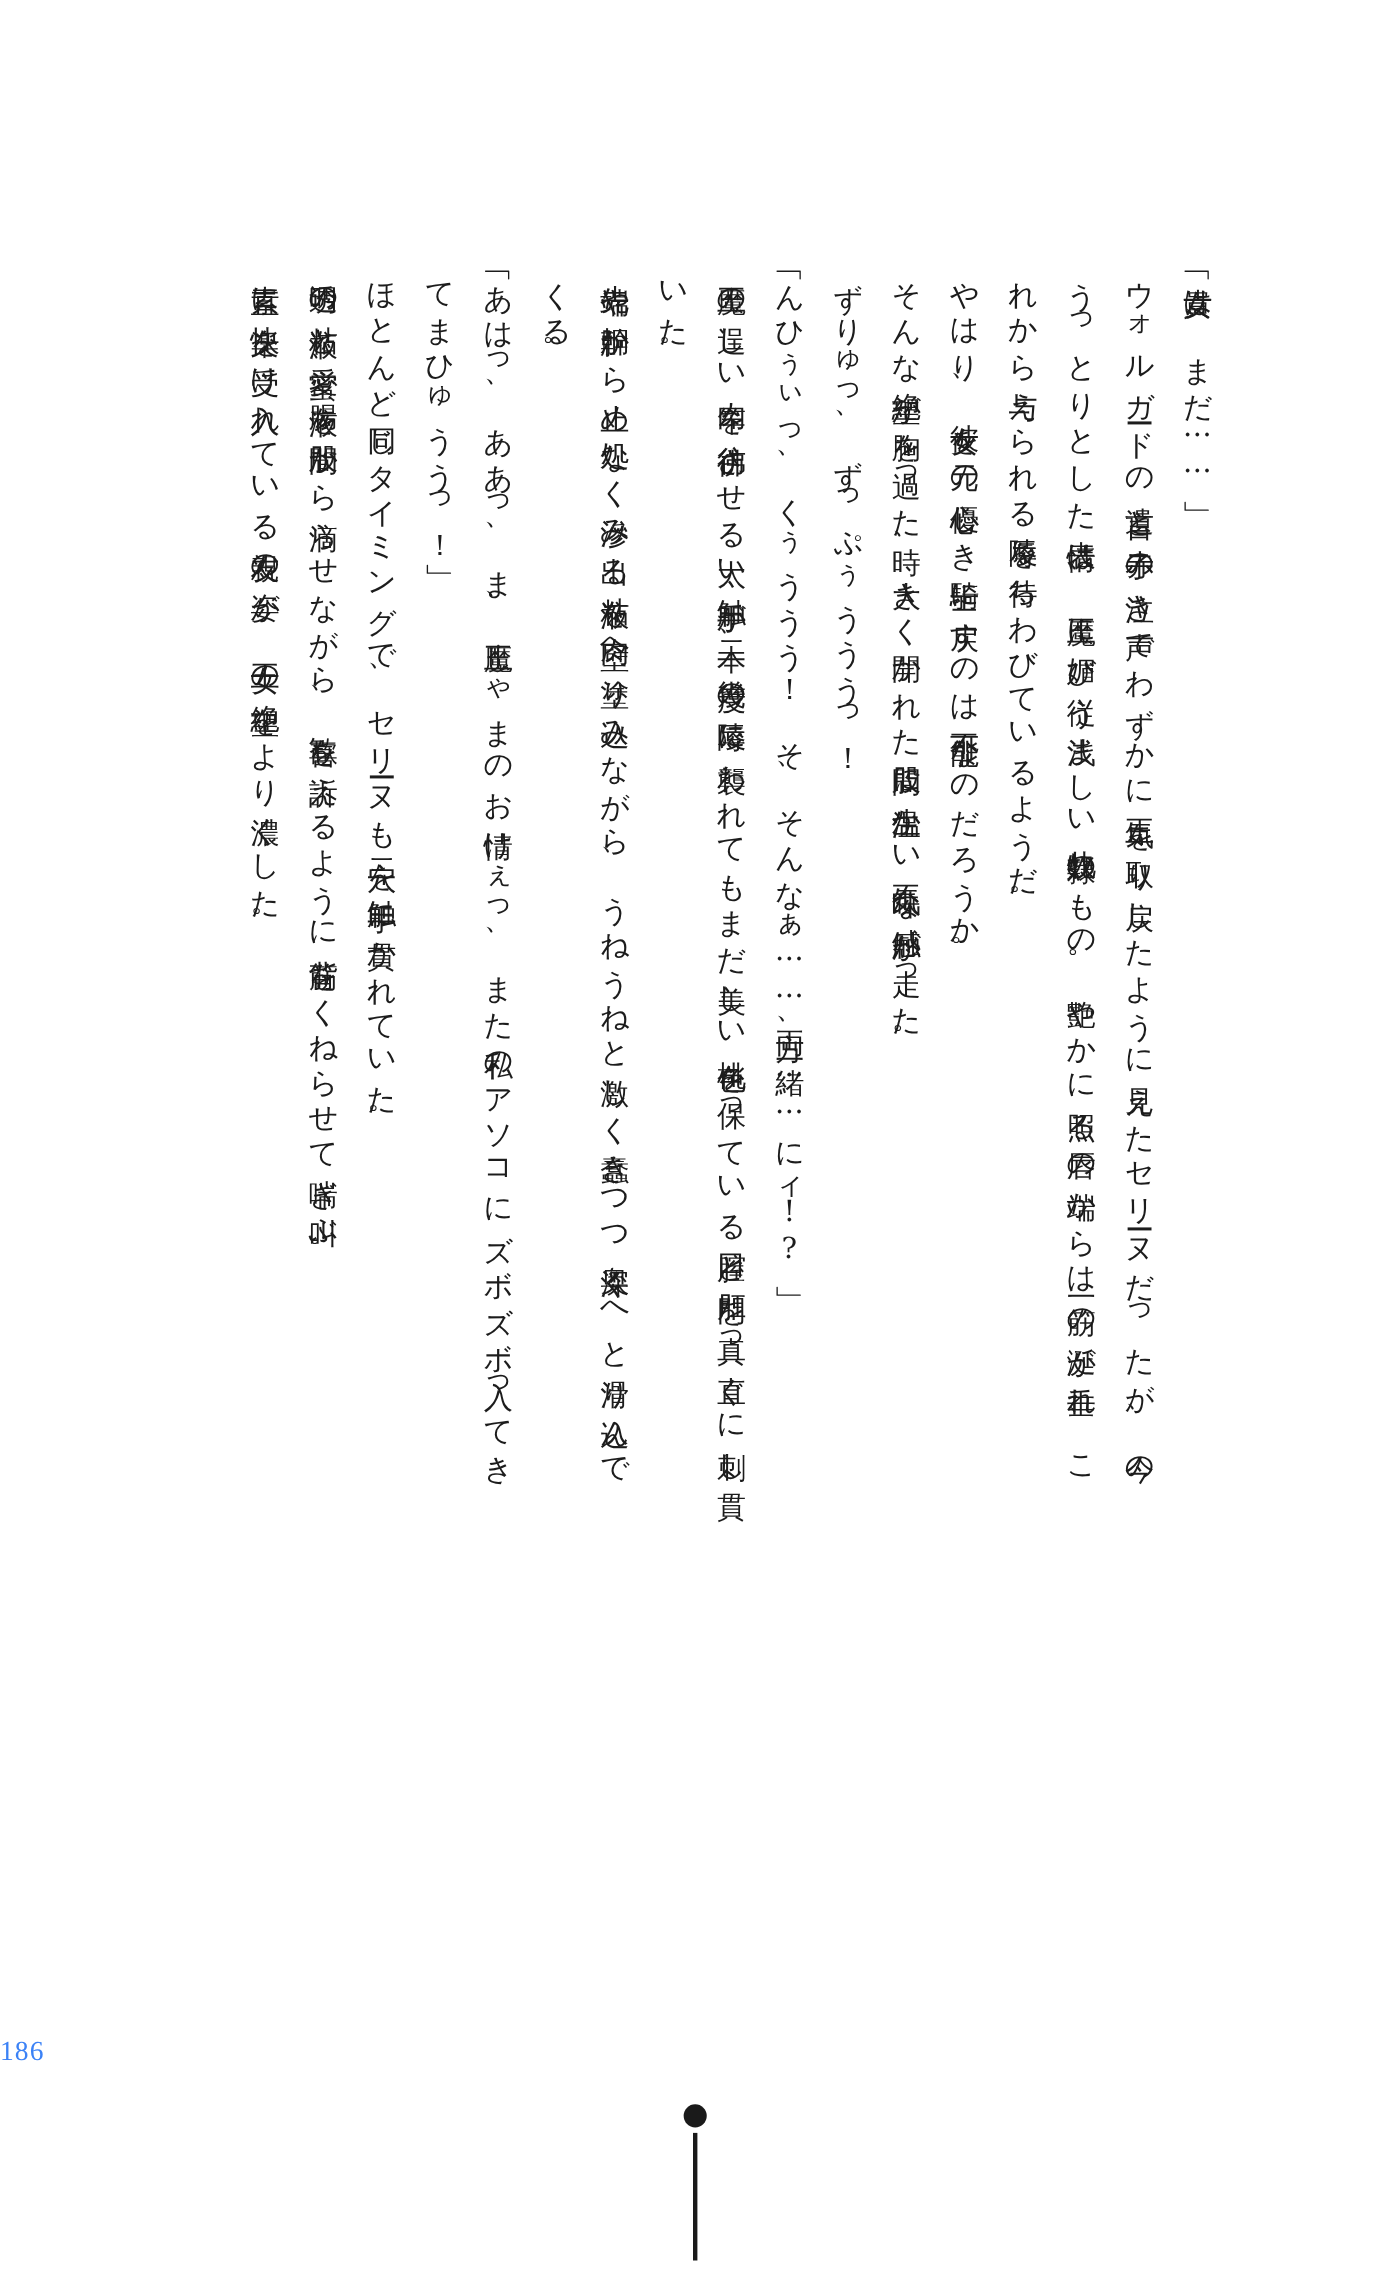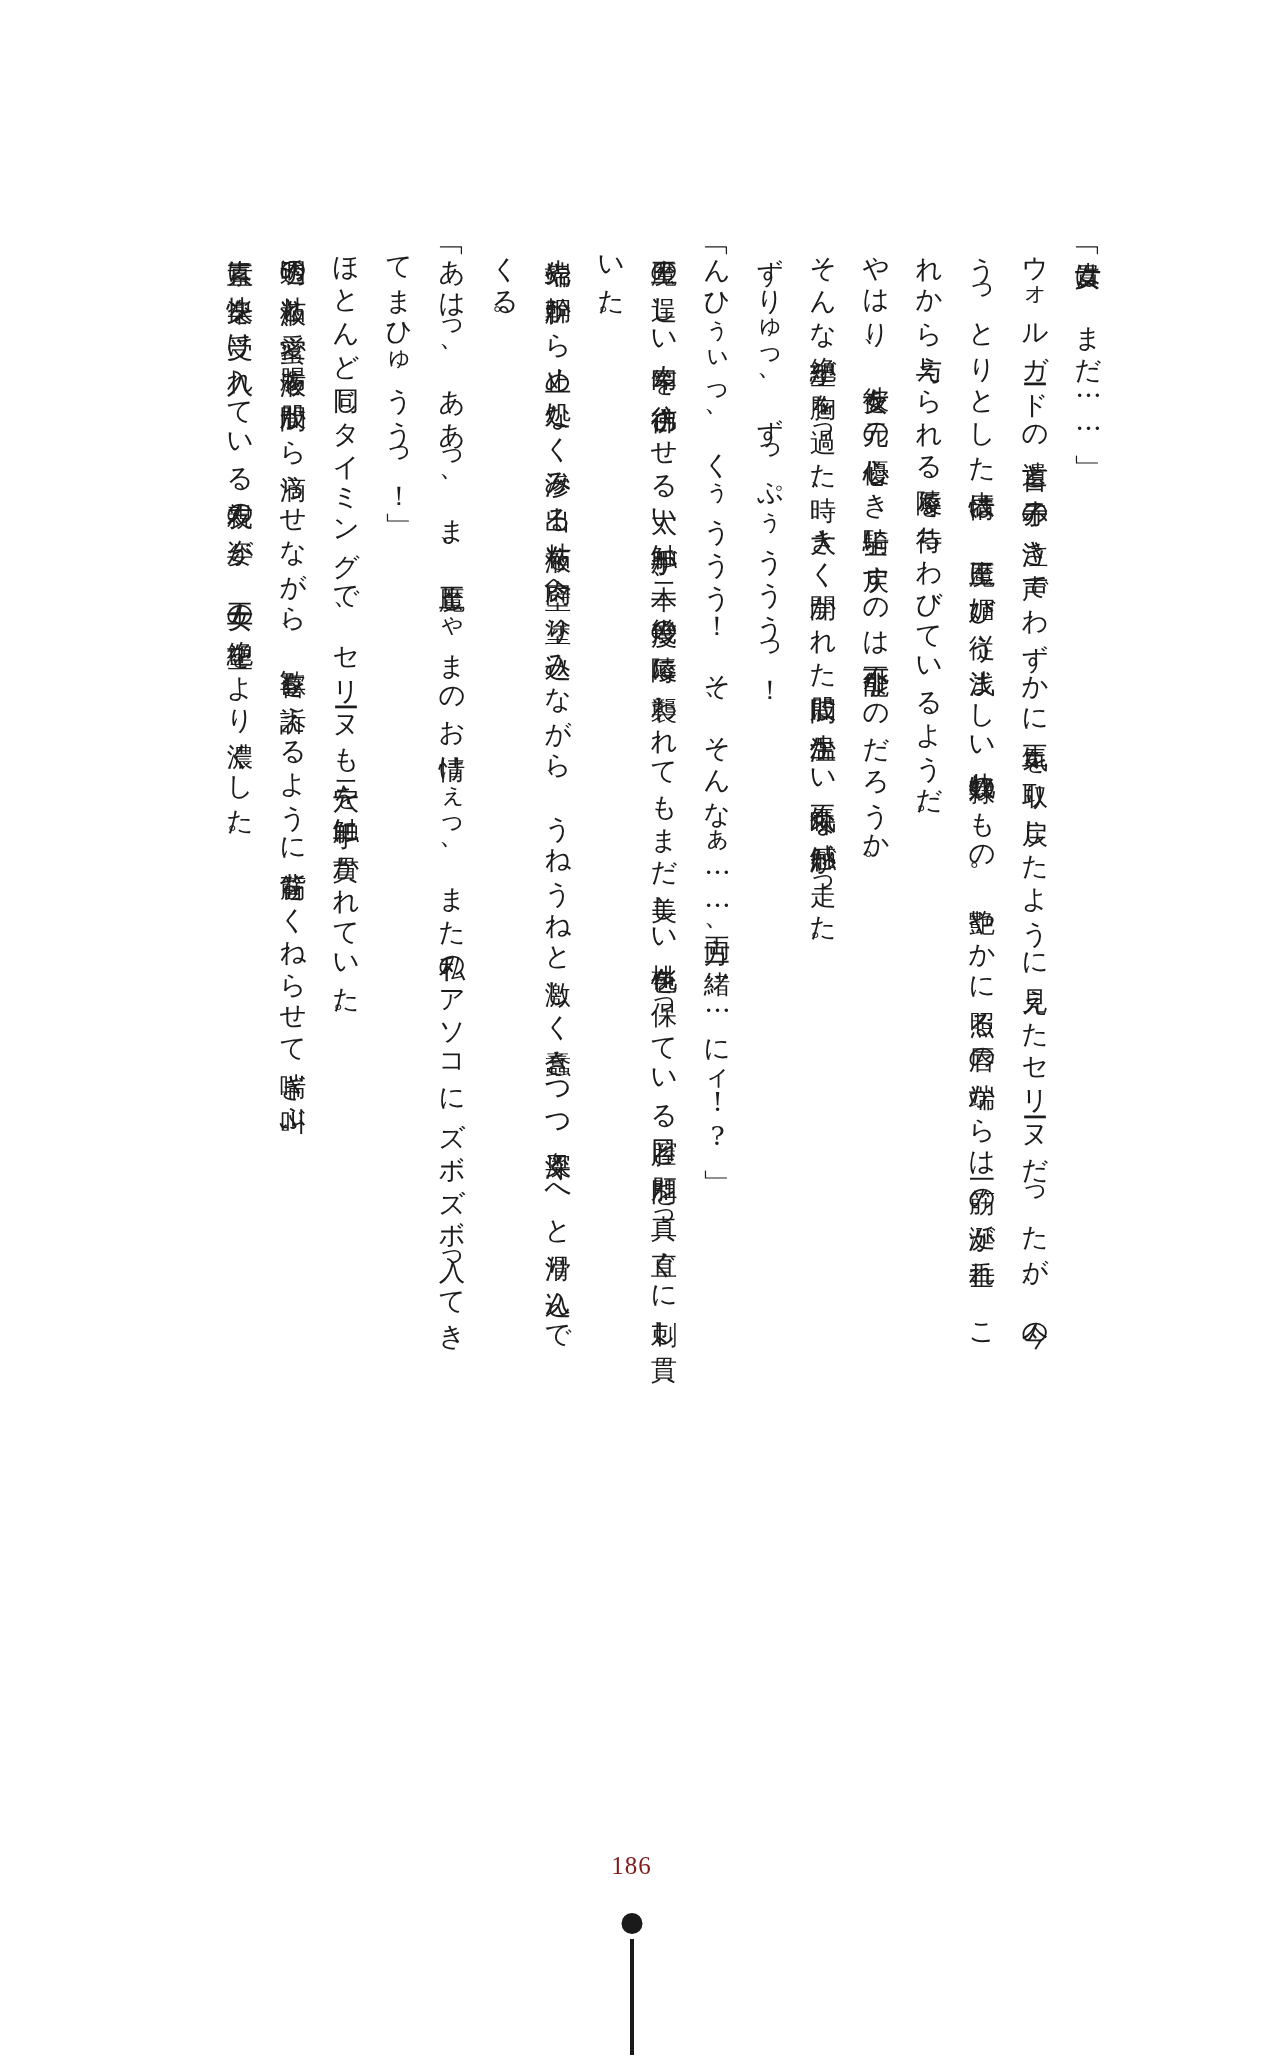--- a/index.html
+++ b/index.html
@@ -48,24 +48,23 @@
     margin: 0;
     padding: 0;
     text-indent: 0;
   }
 
   #page-number {
     position: absolute;
     left: 0;
     right: 0;
     top: 1852px;
-    text-align: center;
     font-size: 25px;
     font-family: "Liberation Serif", "DejaVu Serif", serif;
-    color: #7f1d1d;
+    color: #3b82f6;
     letter-spacing: 1px;
   }
 
   #footer-mark {
     position: absolute;
     left: 50%;
     top: 1913px;
     transform: translateX(-50%);
     width: 120px;
     height: 140px;

